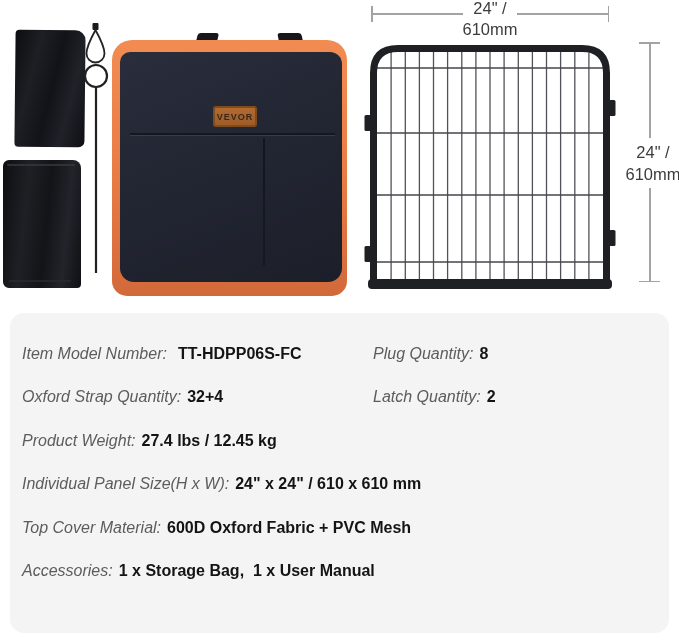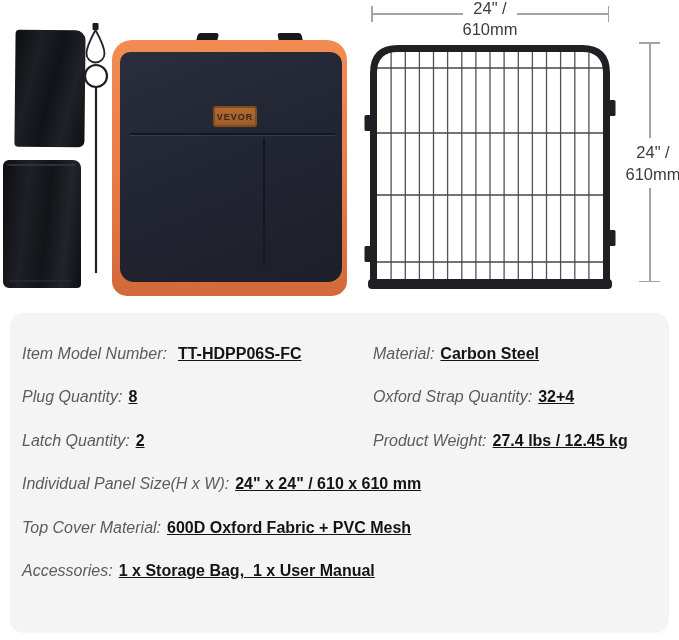--- a/index.html
+++ b/index.html
@@ -66,21 +66,21 @@
     text-align:center;padding:3px 0;line-height:22px;}
 
   
   .spec-panel{position:absolute;left:10px;top:313px;width:659px;height:320px;
     background:#f4f4f5;border-radius:14px;}
   .spec-grid{display:grid;grid-template-columns:351px 1fr;grid-auto-rows:43.5px;
     padding-top:19px;align-items:center;font-size:16px;}
   .spec-cell{padding-left:12px;white-space:nowrap;}
   .spec-cell.full{grid-column:1 / -1;}
   .spec-label{color:#5c5c5c;font-style:italic;}
-  .spec-value{color:#141414;font-weight:bold;margin-left:6px;white-space:pre;text-decoration:underline;}
+  .spec-value{color:#141414;font-weight:bold;margin-left:6px;white-space:pre;}
   .spec-value.gap-wide{margin-left:11px;}
 </style>
 </head>
 <body>
 
 <div class="scene">
 
   <div class="fabric fabric-top"></div>
   <div class="fabric fabric-bottom"></div>
 
@@ -158,23 +158,20 @@
       <div>610mm</div>
     </div>
   </div>
 
   <div class="spec-panel">
     <div class="spec-grid">
 
       <div class="spec-cell">
         <span class="spec-label">Item Model Number:</span><span class="spec-value gap-wide">TT-HDPP06S-FC</span>
       </div>
-      <div class="spec-cell">
-        <span class="spec-label">Material:</span><span class="spec-value">Carbon Steel</span>
-      </div>
 
       <div class="spec-cell">
         <span class="spec-label">Plug Quantity:</span><span class="spec-value">8</span>
       </div>
 
       <div class="spec-cell">
         <span class="spec-label">Oxford Strap Quantity:</span><span class="spec-value">32+4</span>
       </div>
       <div class="spec-cell">
         <span class="spec-label">Latch Quantity:</span><span class="spec-value">2</span>

